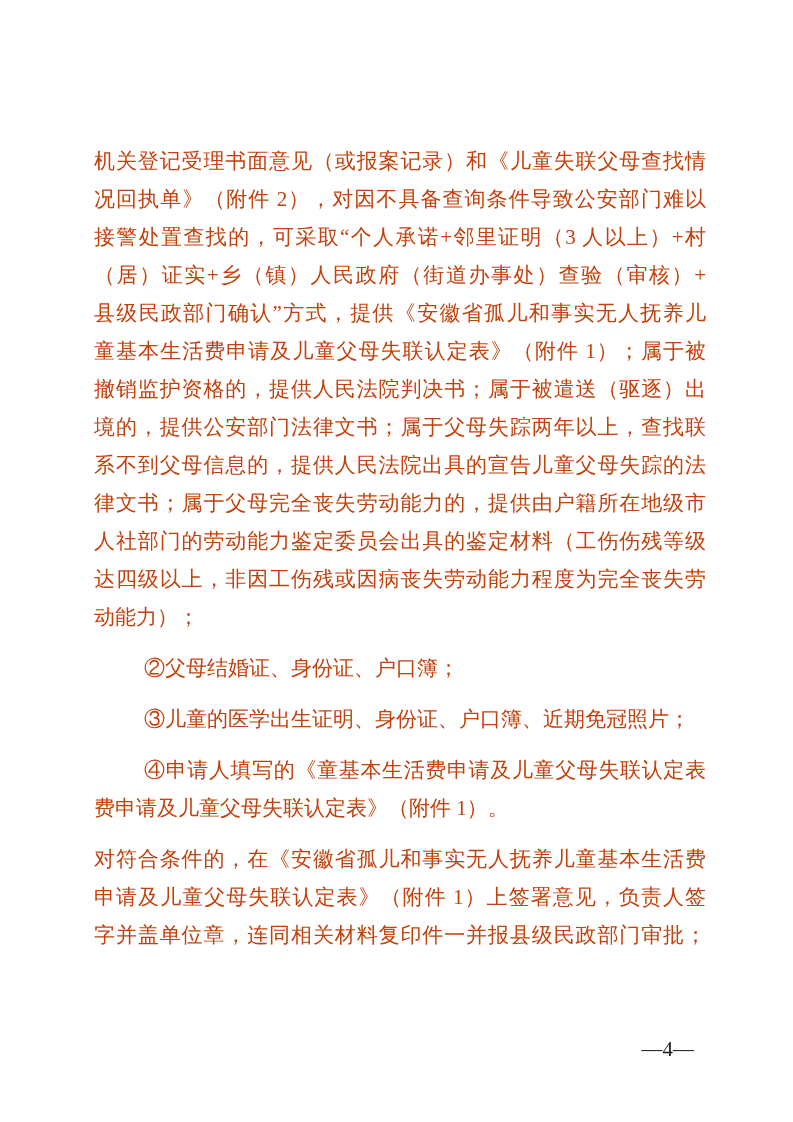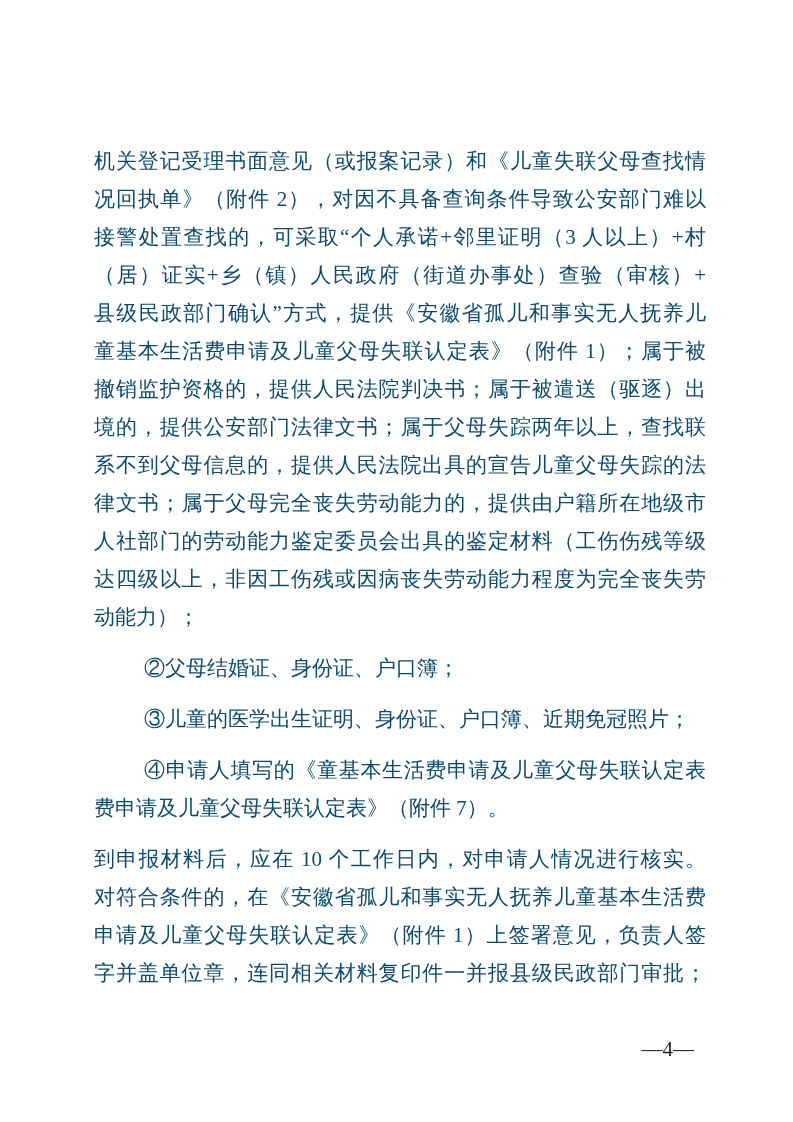--- a/index.html
+++ b/index.html
@@ -24,21 +24,21 @@
     color: #1e1e1e;
   }
   .para { margin: 0; }
   .para + .para { margin-top: 13px; }
   .doc-line {
     font-size: 21px;
     line-height: 38px;
     letter-spacing: 0;
     text-align: justify;
     text-align-last: justify;
-    color: #0c4a6e;
+    color: #c2410c;
     white-space: normal;
   }
   .doc-line.short {
     text-align: left;
     text-align-last: left;
   }
   .doc-line.indent {
     text-indent: 50px;
   }
   .page-number {
@@ -77,25 +77,24 @@
     <div class="para">
       <div class="doc-line short indent">②父母结婚证、身份证、户口簿；</div>
     </div>
 
     <div class="para">
       <div class="doc-line short indent">③儿童的医学出生证明、身份证、户口簿、近期免冠照片；</div>
     </div>
 
     <div class="para">
       <div class="doc-line indent">④申请人填写的《童基本生活费申请及儿童父母失联认定表</div>
-      <div class="doc-line short">费申请及儿童父母失联认定表》（附件 7）。</div>
+      <div class="doc-line short">费申请及儿童父母失联认定表》（附件 1）。</div>
     </div>
 
     <div class="para">
-      <div class="doc-line">到申报材料后，应在 10 个工作日内，对申请人情况进行核实。</div>
       <div class="doc-line">对符合条件的，在《安徽省孤儿和事实无人抚养儿童基本生活费</div>
       <div class="doc-line">申请及儿童父母失联认定表》（附件 1）上签署意见，负责人签</div>
       <div class="doc-line">字并盖单位章，连同相关材料复印件一并报县级民政部门审批；</div>
     </div>
 
   </div>
 
   <div class="page-number">—4—</div>
 
 </div>

